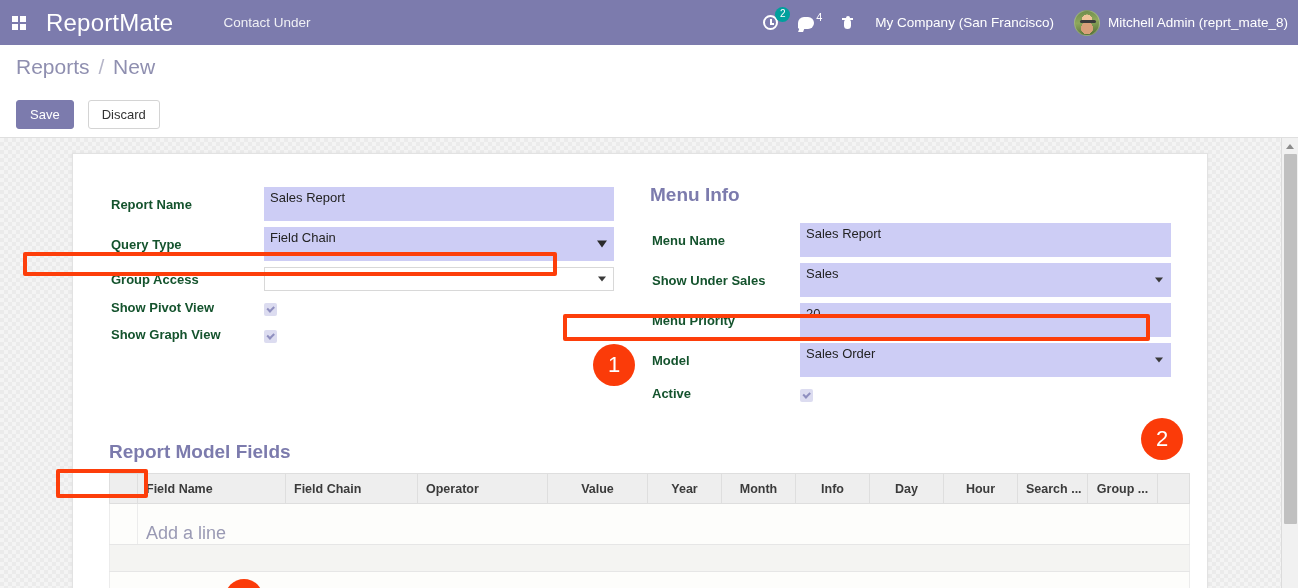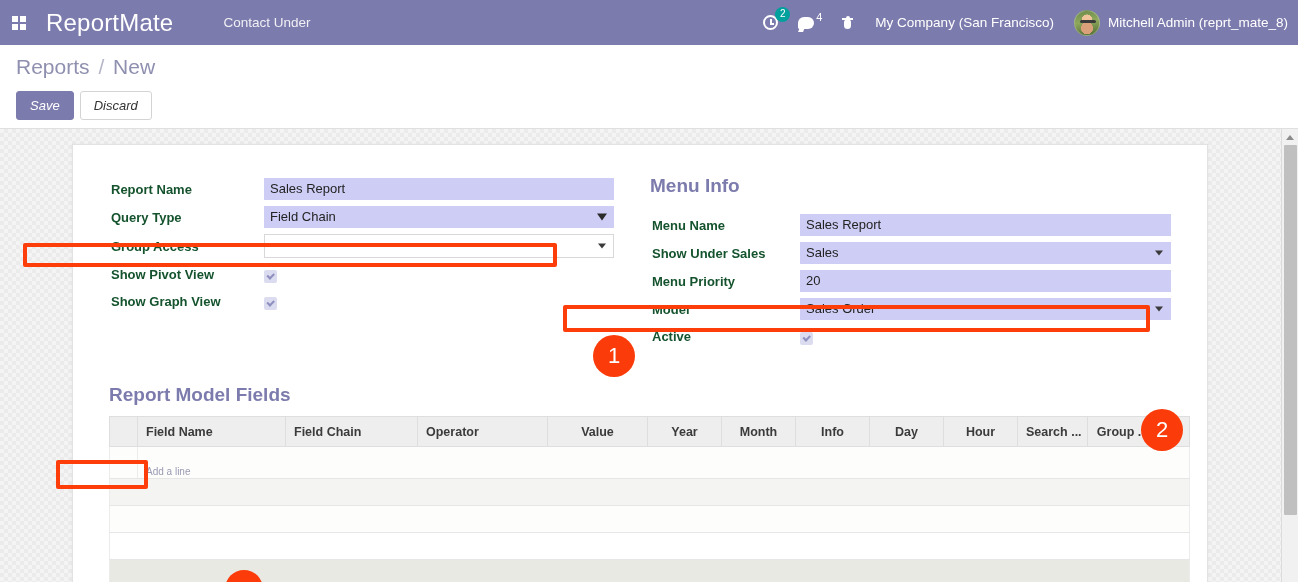--- a/index.html
+++ b/index.html
@@ -180,27 +180,27 @@
 
   
   .control-panel {
     background: #ffffff;
     padding: 10px 16px 8px 16px;
     border-bottom: 1px solid #dfdfdf;
   }
   .breadcrumb {
     font-size: 21px;
     color: #8f8fb0;
-    margin-bottom: 12px;
+    margin-bottom: 21px;
     font-weight: normal;
   }
   .breadcrumb .crumb-link { color: #8f8fb0; cursor: pointer; }
   .breadcrumb .sep { color: #b5b5c8; margin: 0 3px; }
   .breadcrumb .crumb-current { color: #8f8fb0; }
-  .btn-row { display: flex; gap: 6px; font-style: italic; }
+  .btn-row { display: flex; gap: 14px; }
   .btn {
     font-size: 13px;
     padding: 5px 13px;
     border-radius: 3px;
     cursor: pointer;
     line-height: 17px;
     white-space: nowrap;
   }
   .btn-primary {
     background: #7c7bad;
@@ -259,21 +259,21 @@
     padding: 6px 8px 6px 2px !important;
     white-space: nowrap;
     width: 155px;
   }
   .col-right .fld-label { width: 150px; }
   .fld-value { padding: 3px 0 !important; }
 
   .input-filled {
     background: #cdcdf5;
     border: none;
-    height: 22px;
+    height: 34px;
     line-height: 22px;
     font-size: 13px;
     color: #232323;
     padding: 0 6px;
     width: 100%;
     display: block;
     position: relative;
   }
   .input-empty {
     background: #ffffff;
@@ -387,21 +387,21 @@
   table.o2m tbody td {
     border-left: 1px solid #ececec;
     border-right: 1px solid #ececec;
     border-bottom: 1px solid #e6e6e6;
     height: 27px;
     padding: 0 8px;
   }
   .row-addline td { background: #fdfdfb; height: 28px; }
   .addline-link {
     color: #9a9ab4;
-    font-size: 10px;
+    font-size: 18px;
     cursor: pointer;
     display: inline-block;
     margin-top: 19px;
   }
   .row-alt td { background: #f4f4f2; height: 27px; }
   .row-plain td { background: #fdfdfb; height: 27px; }
   .row-gap td { background: #ffffff; height: 22px; border: none; }
   .row-footer td { background: #e9e9e4; height: 9px; border: none; }
 
   

